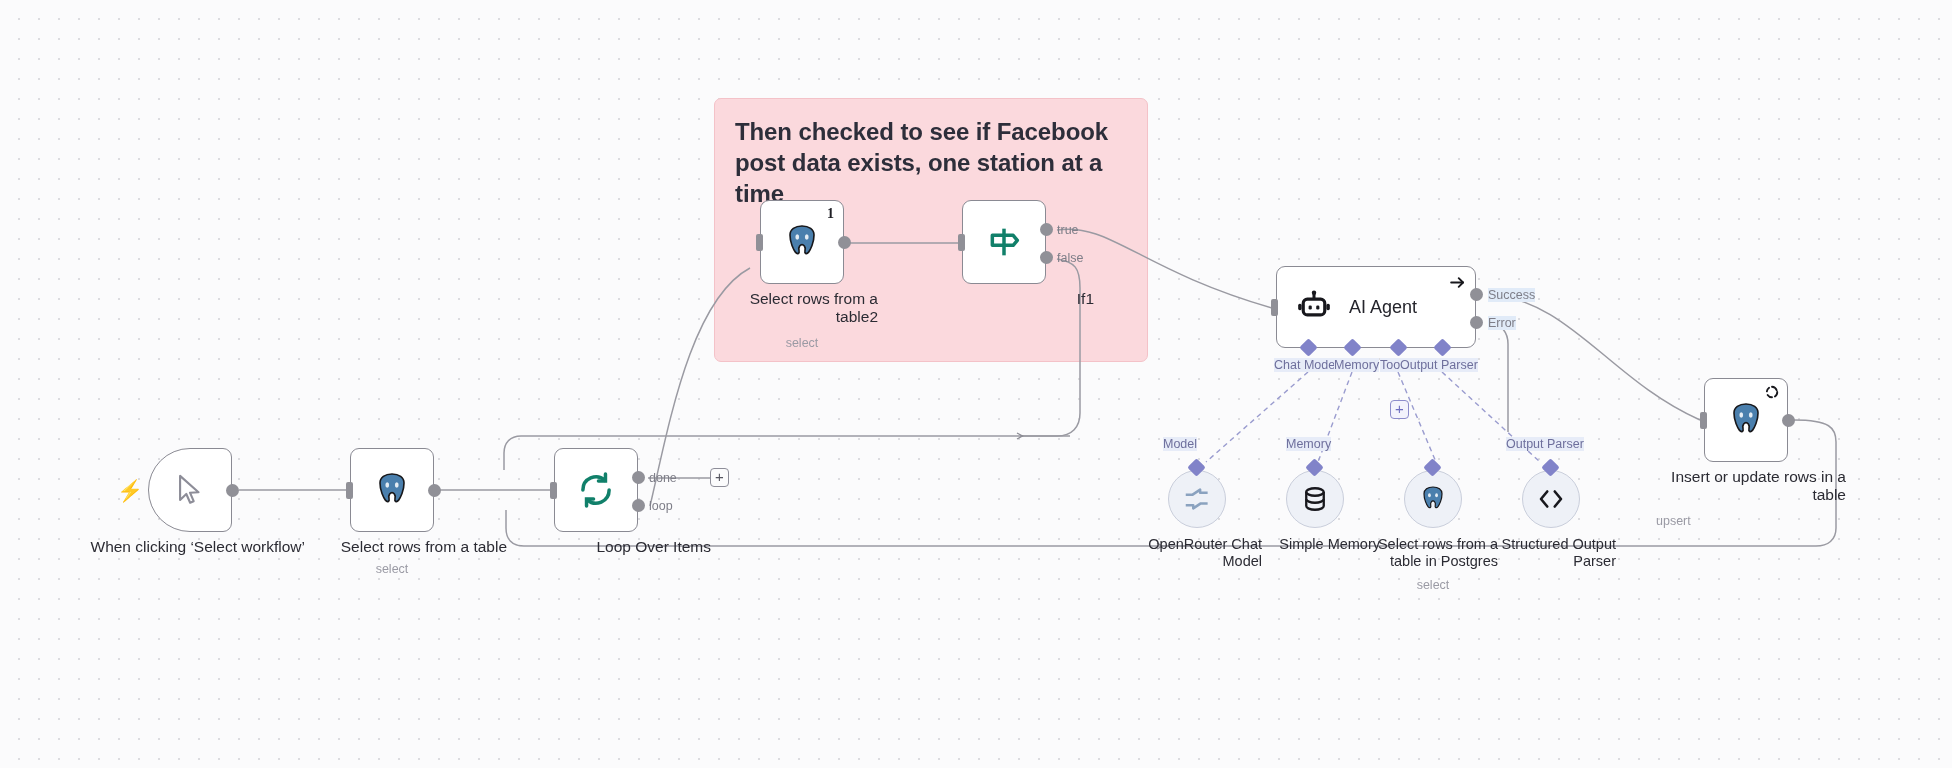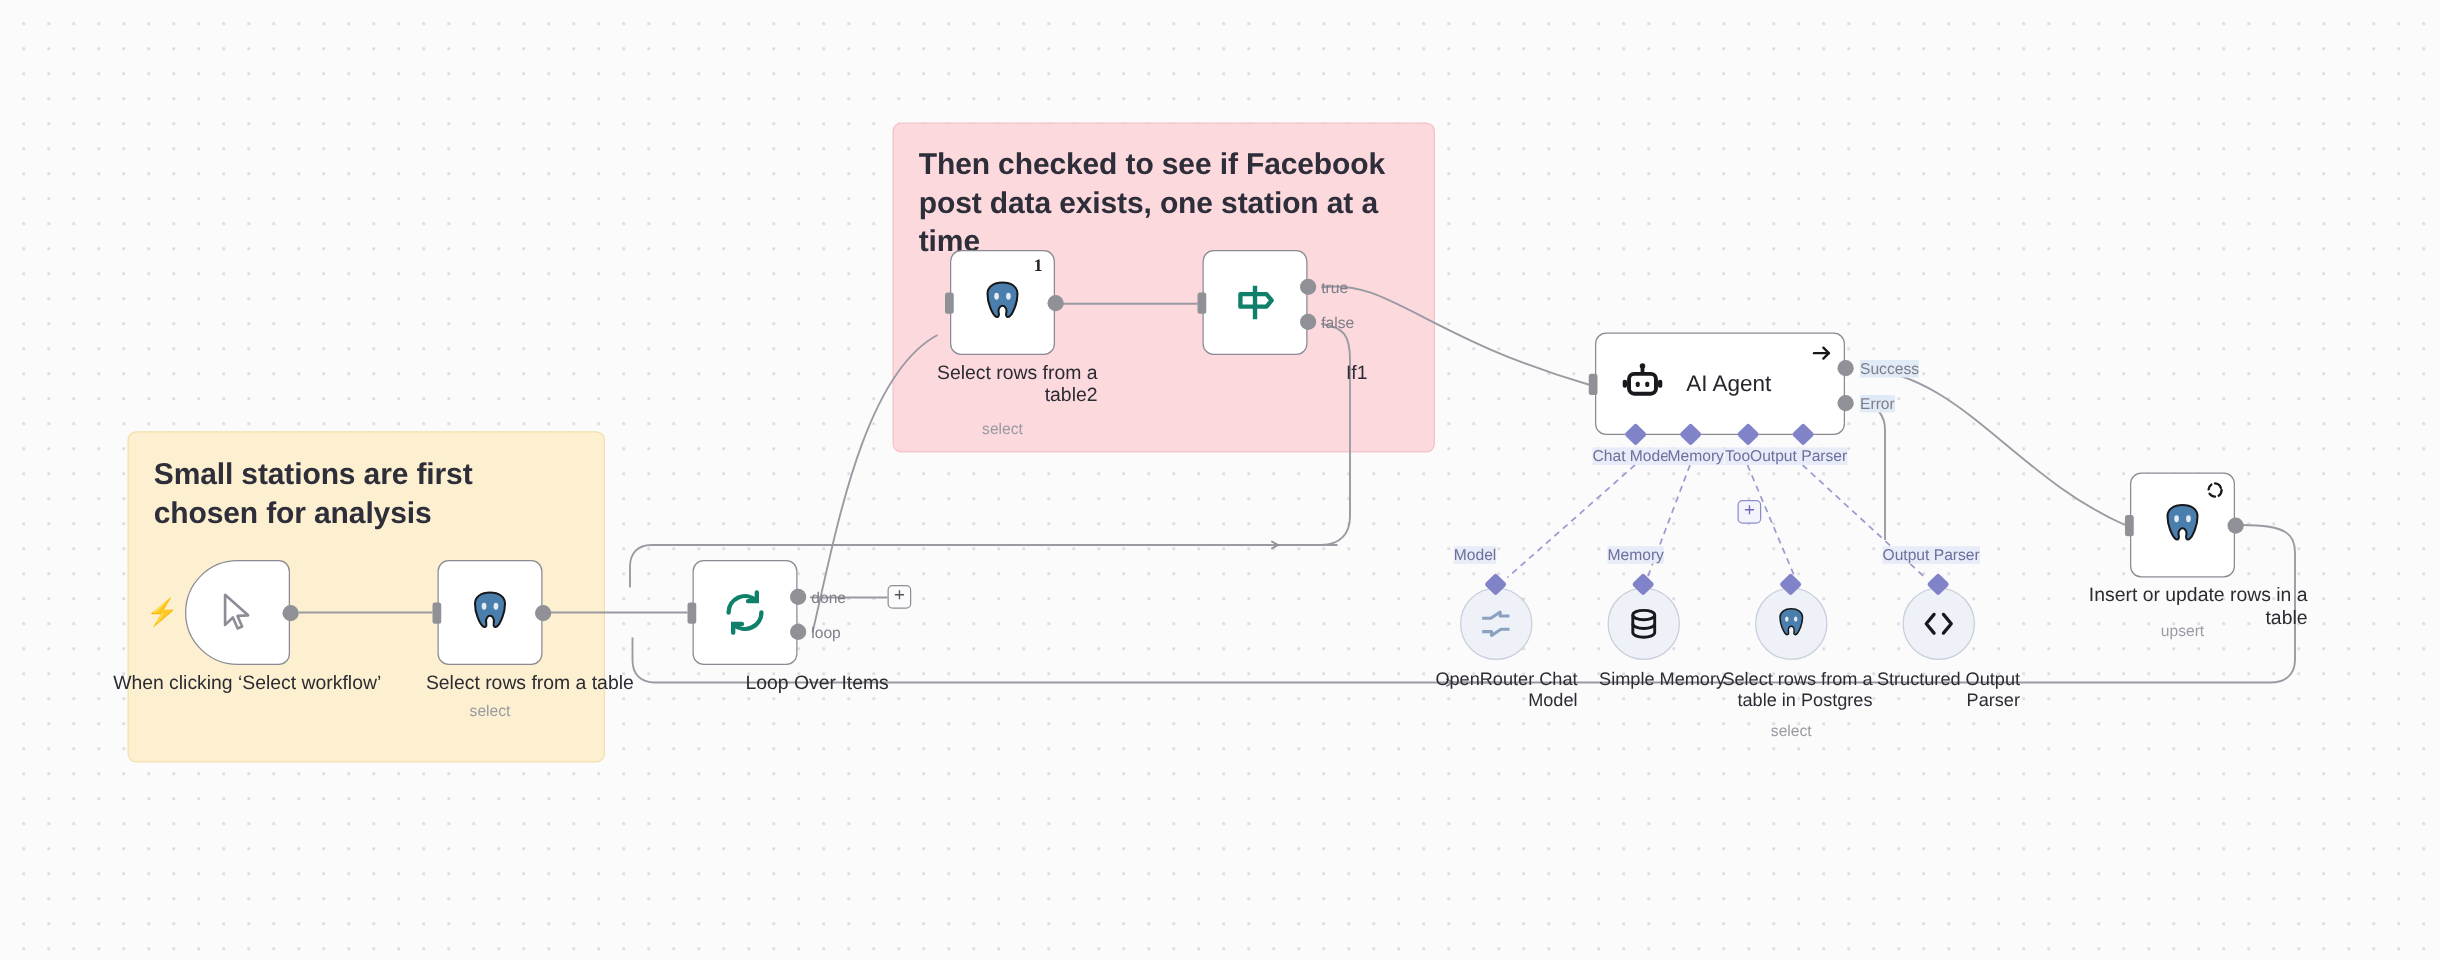--- a/index.html
+++ b/index.html
@@ -248,23 +248,20 @@
     font-size: 21px;
     z-index: 5;
     line-height: 1;
   }
 </style>
 </head>
 <body>
 
 <div id="canvas">
 
-  <div class="sticky yellow" style="left:102px; top:345px; width:382px; height:265px; padding:18px 20px;">
-    <div class="sticky-text" style="font-size:24px; line-height:1.3;">Small stations are first chosen for analysis</div>
-  </div>
 
   <div class="sticky pink" style="left:714px; top:98px; width:434px; height:264px; padding:17px 20px;">
     <div class="sticky-text" style="font-size:24px; line-height:1.3;">Then checked to see if Facebook post data exists, one station at a time</div>
   </div>
 
 
   <svg id="wires" viewBox="0 0 1952 768" xmlns="http://www.w3.org/2000/svg">
     <defs>
       <marker id="arr" markerWidth="9" markerHeight="9" refX="4" refY="4.5" orient="auto" markerUnits="userSpaceOnUse">
         <path d="M7,1.5 L1.5,4.5 L7,7.5" fill="none" stroke="#8b8b93" stroke-width="1.3"></path>
@@ -422,21 +419,21 @@
           <path d="M3.2 11 A9 9 0 0 1 7 4.6"></path>
         </svg>
       </span>
       <svg width="40" height="40" viewBox="0 0 32 32">
         <path d="M16 3.2c-5.6 0-9.6 2.8-9.6 7.2 0 2.8.5 5.6 1.6 8.4.8 2.1 1.6 4 2.7 5.3.8 1 1.8 1.4 2.5.9.6-.4.6-1.3.4-2.3-.3-1.3-.2-2.6.6-3.6.5-.7 1.2-1 1.8-1s1.3.3 1.8 1c.8 1 .9 2.3.6 3.6-.2 1-.2 1.9.4 2.3.7.5 1.7.1 2.5-.9 1.1-1.3 1.9-3.2 2.7-5.3 1.1-2.8 1.6-5.6 1.6-8.4 0-4.4-4-7.2-9.6-7.2z" fill="#4a7fad" stroke="#18181b" stroke-width="1.3" stroke-linejoin="round"></path>
         <ellipse cx="12.2" cy="12" rx="1.5" ry="2.2" fill="#ffffff" opacity="0.85"></ellipse>
         <ellipse cx="19.8" cy="12" rx="1.5" ry="2.2" fill="#ffffff" opacity="0.85"></ellipse>
       </svg>
     </div>
     <div class="node-title w220" style="width:200px;">Insert or update rows in a table</div>
-    <div class="node-sub" style="position:absolute; top:118px; left:50%; transform:translateX(-50%); width:180px; text-align:center;">upsert</div>
+    <div class="node-sub" style="position:absolute; top:134px; left:50%; transform:translateX(-50%); width:180px; text-align:left;">upsert</div>
     <div class="stub-in" style="left:-4px; top:34px;"></div>
     <div class="dot-out" style="left:78px; top:36px;"></div>
   </div>
 
   <div class="subnode" style="left:1168px; top:470px;">
     <div class="diamond" style="left:22px; top:-9px;"></div>
     <div class="sub-port-label" style="left:-5px; top:-33px;">Model</div>
     <div class="subnode-circle">
       <svg width="30" height="30" viewBox="0 0 24 24">
         <path d="M3 8.5 H8.5 L14.5 4.5 L14.5 7 L20.5 7" fill="none" stroke="#8aa2bf" stroke-width="2" stroke-linejoin="round"></path>

